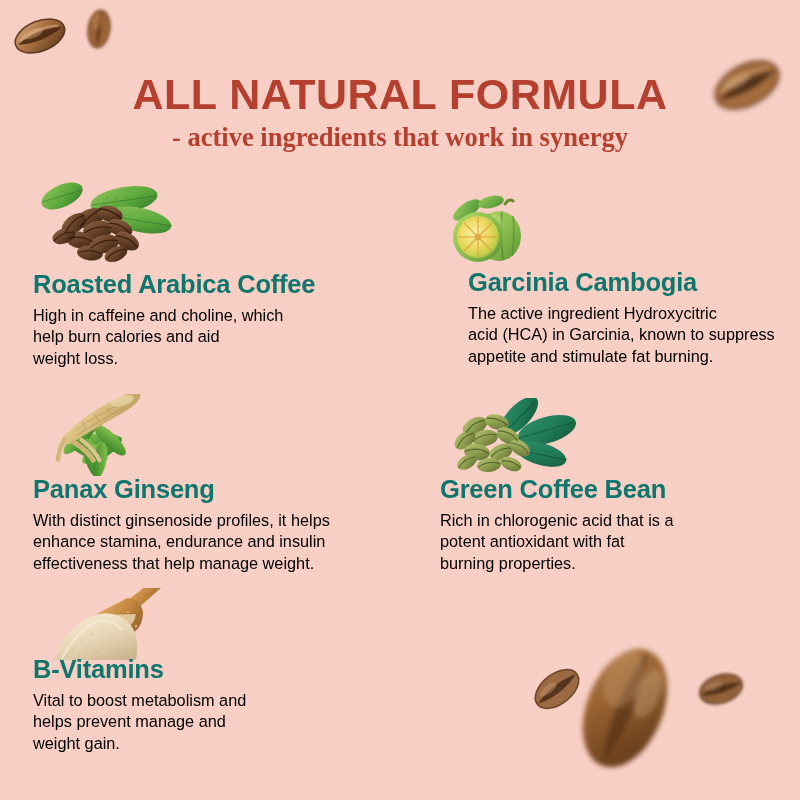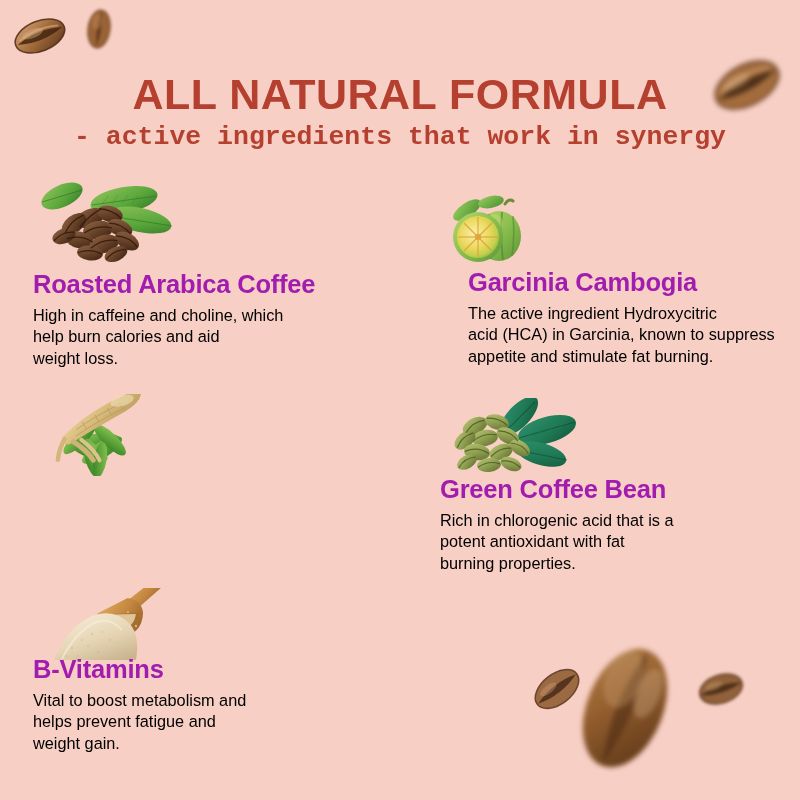--- a/index.html
+++ b/index.html
@@ -38,31 +38,31 @@
     line-height: 1.05;
     margin: 0;
     font-family: "Liberation Sans", sans-serif;
   }
   .subtitle {
     font-size: 26.5px;
     font-weight: bold;
     color: #b5402f;
     margin: 6px 0 0 0;
     line-height: 1.1;
-    font-family: Liberation Mono, monospace;
+    font-family: Liberation Serif, serif;
   }
 
   
   .ing {
     position: absolute;
   }
   .ing-name {
     font-size: 25.5px;
     font-weight: bold;
-    color: #a21caf;
+    color: #0f766e;
     margin: 0;
     line-height: 1.12;
     letter-spacing: -0.2px;
   }
   .ing-desc {
     font-size: 16.3px;
     color: #000000;
     margin: 6px 0 0 0;
     line-height: 1.34;
     white-space: pre-line;
@@ -451,28 +451,34 @@
 weight loss.</div>
   </div>
 
   <div class="ing" style="left:440px; top:268px; width:345px;margin-left:28px;">
     <div class="ing-name">Garcinia Cambogia</div>
     <div class="ing-desc">The active ingredient Hydroxycitric
 acid (HCA) in Garcinia, known to suppress
 appetite and stimulate fat burning.</div>
   </div>
 
+  <div class="ing" style="left:33px; top:475px; width:375px;">
+    <div class="ing-name">Panax Ginseng</div>
+    <div class="ing-desc">With distinct ginsenoside profiles, it helps
+enhance stamina, endurance and insulin
+effectiveness that help manage weight.</div>
+  </div>
 
   <div class="ing" style="left:440px; top:475px; width:345px;">
     <div class="ing-name">Green Coffee Bean</div>
     <div class="ing-desc">Rich in chlorogenic acid that is a
 potent antioxidant with fat
 burning properties.</div>
   </div>
 
   <div class="ing" style="left:33px; top:655px; width:370px;">
     <div class="ing-name">B-Vitamins</div>
     <div class="ing-desc">Vital to boost metabolism and
-helps prevent fatigue and
+helps prevent manage and
 weight gain.</div>
   </div>
 
 </div>
 
 </body></html>

